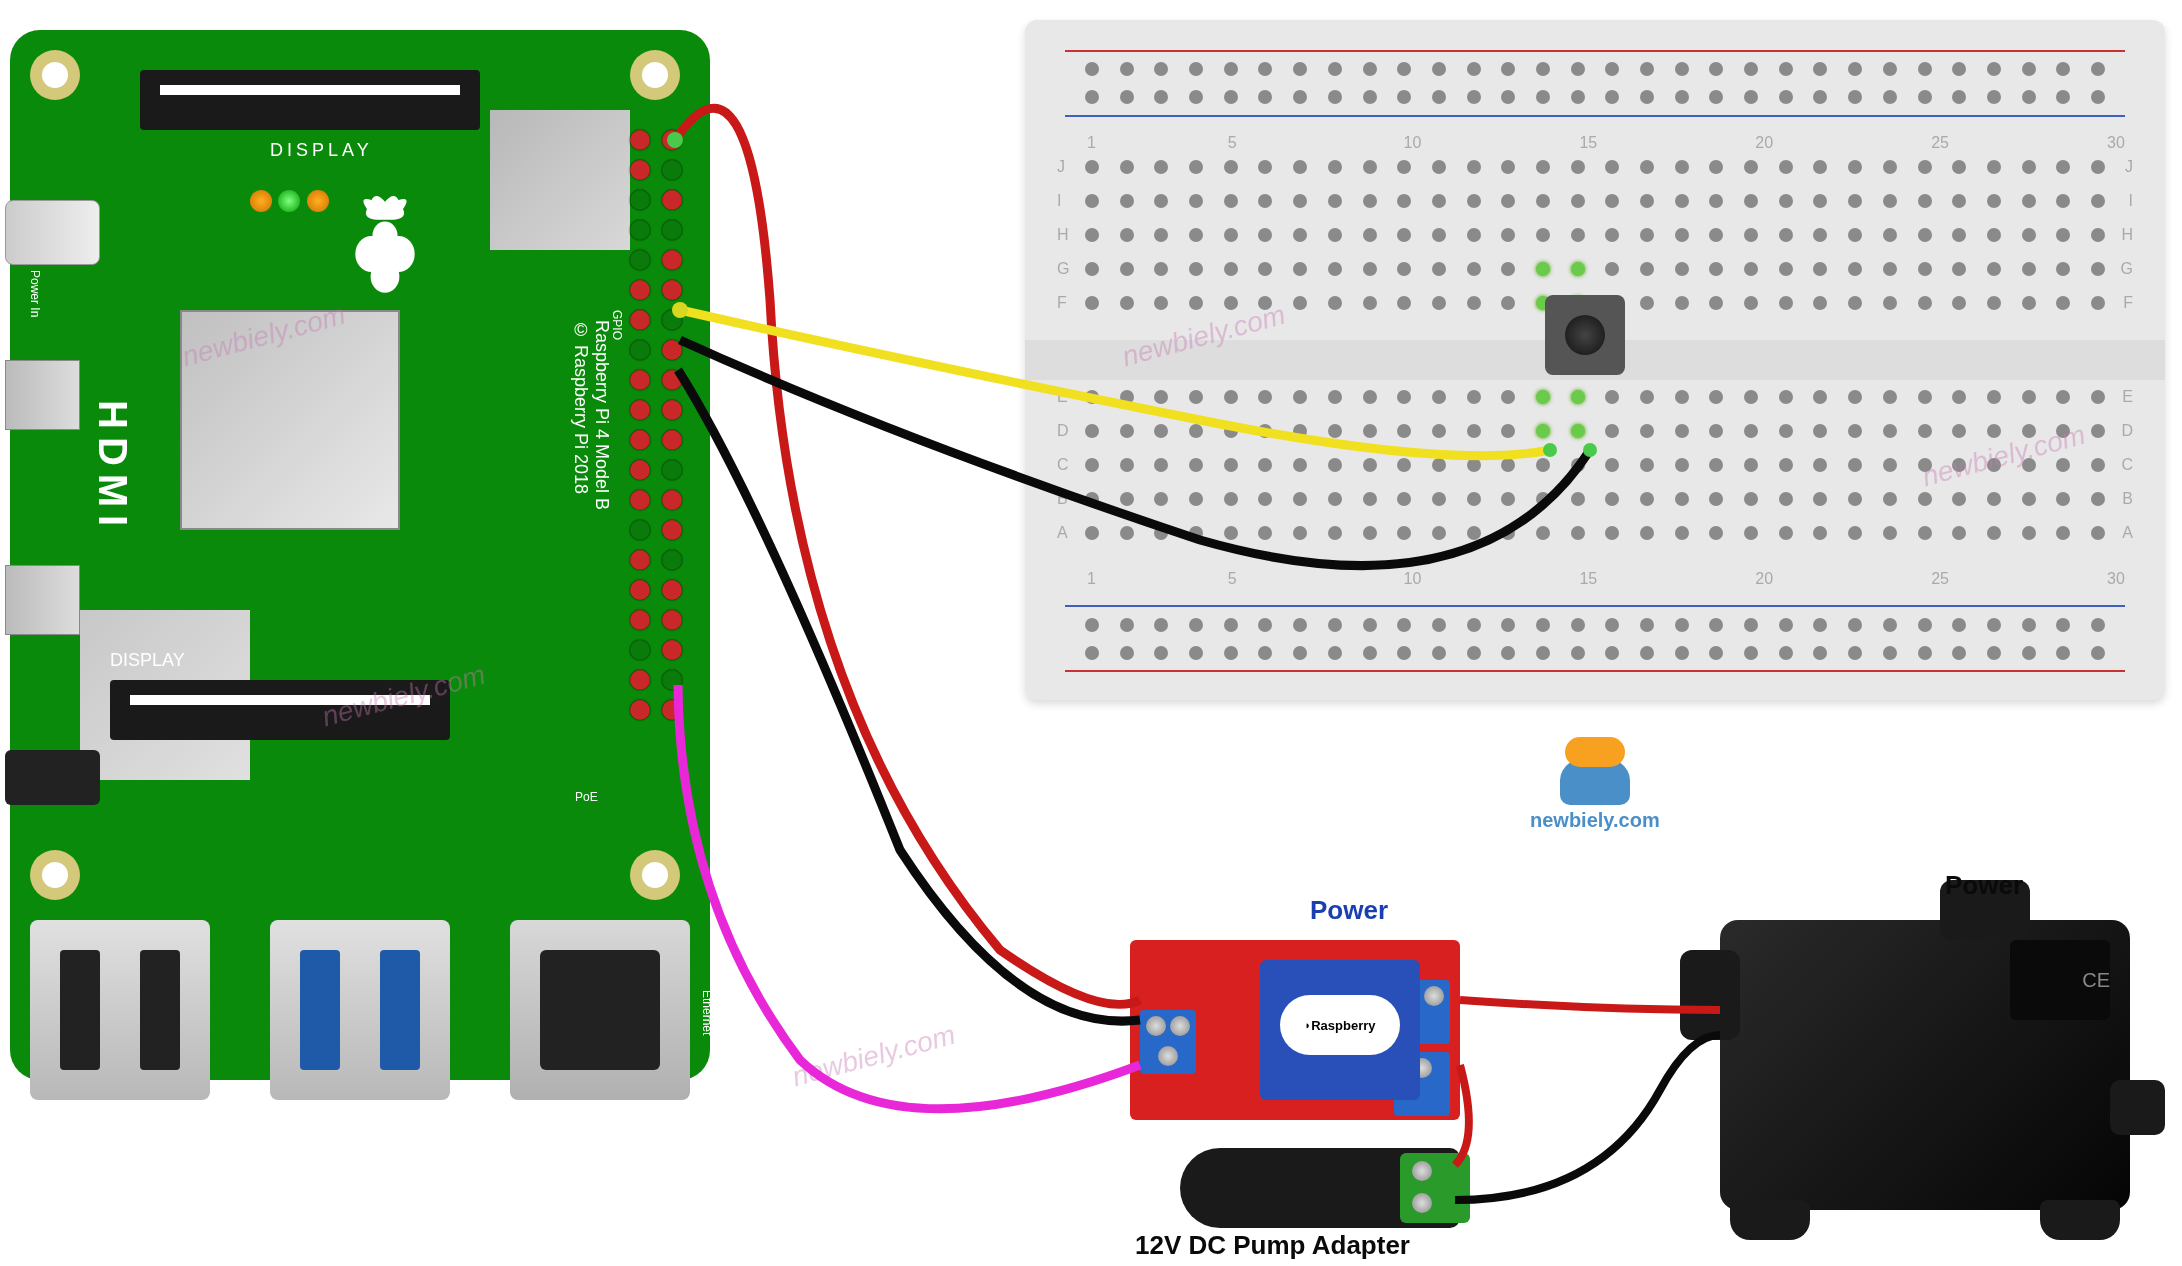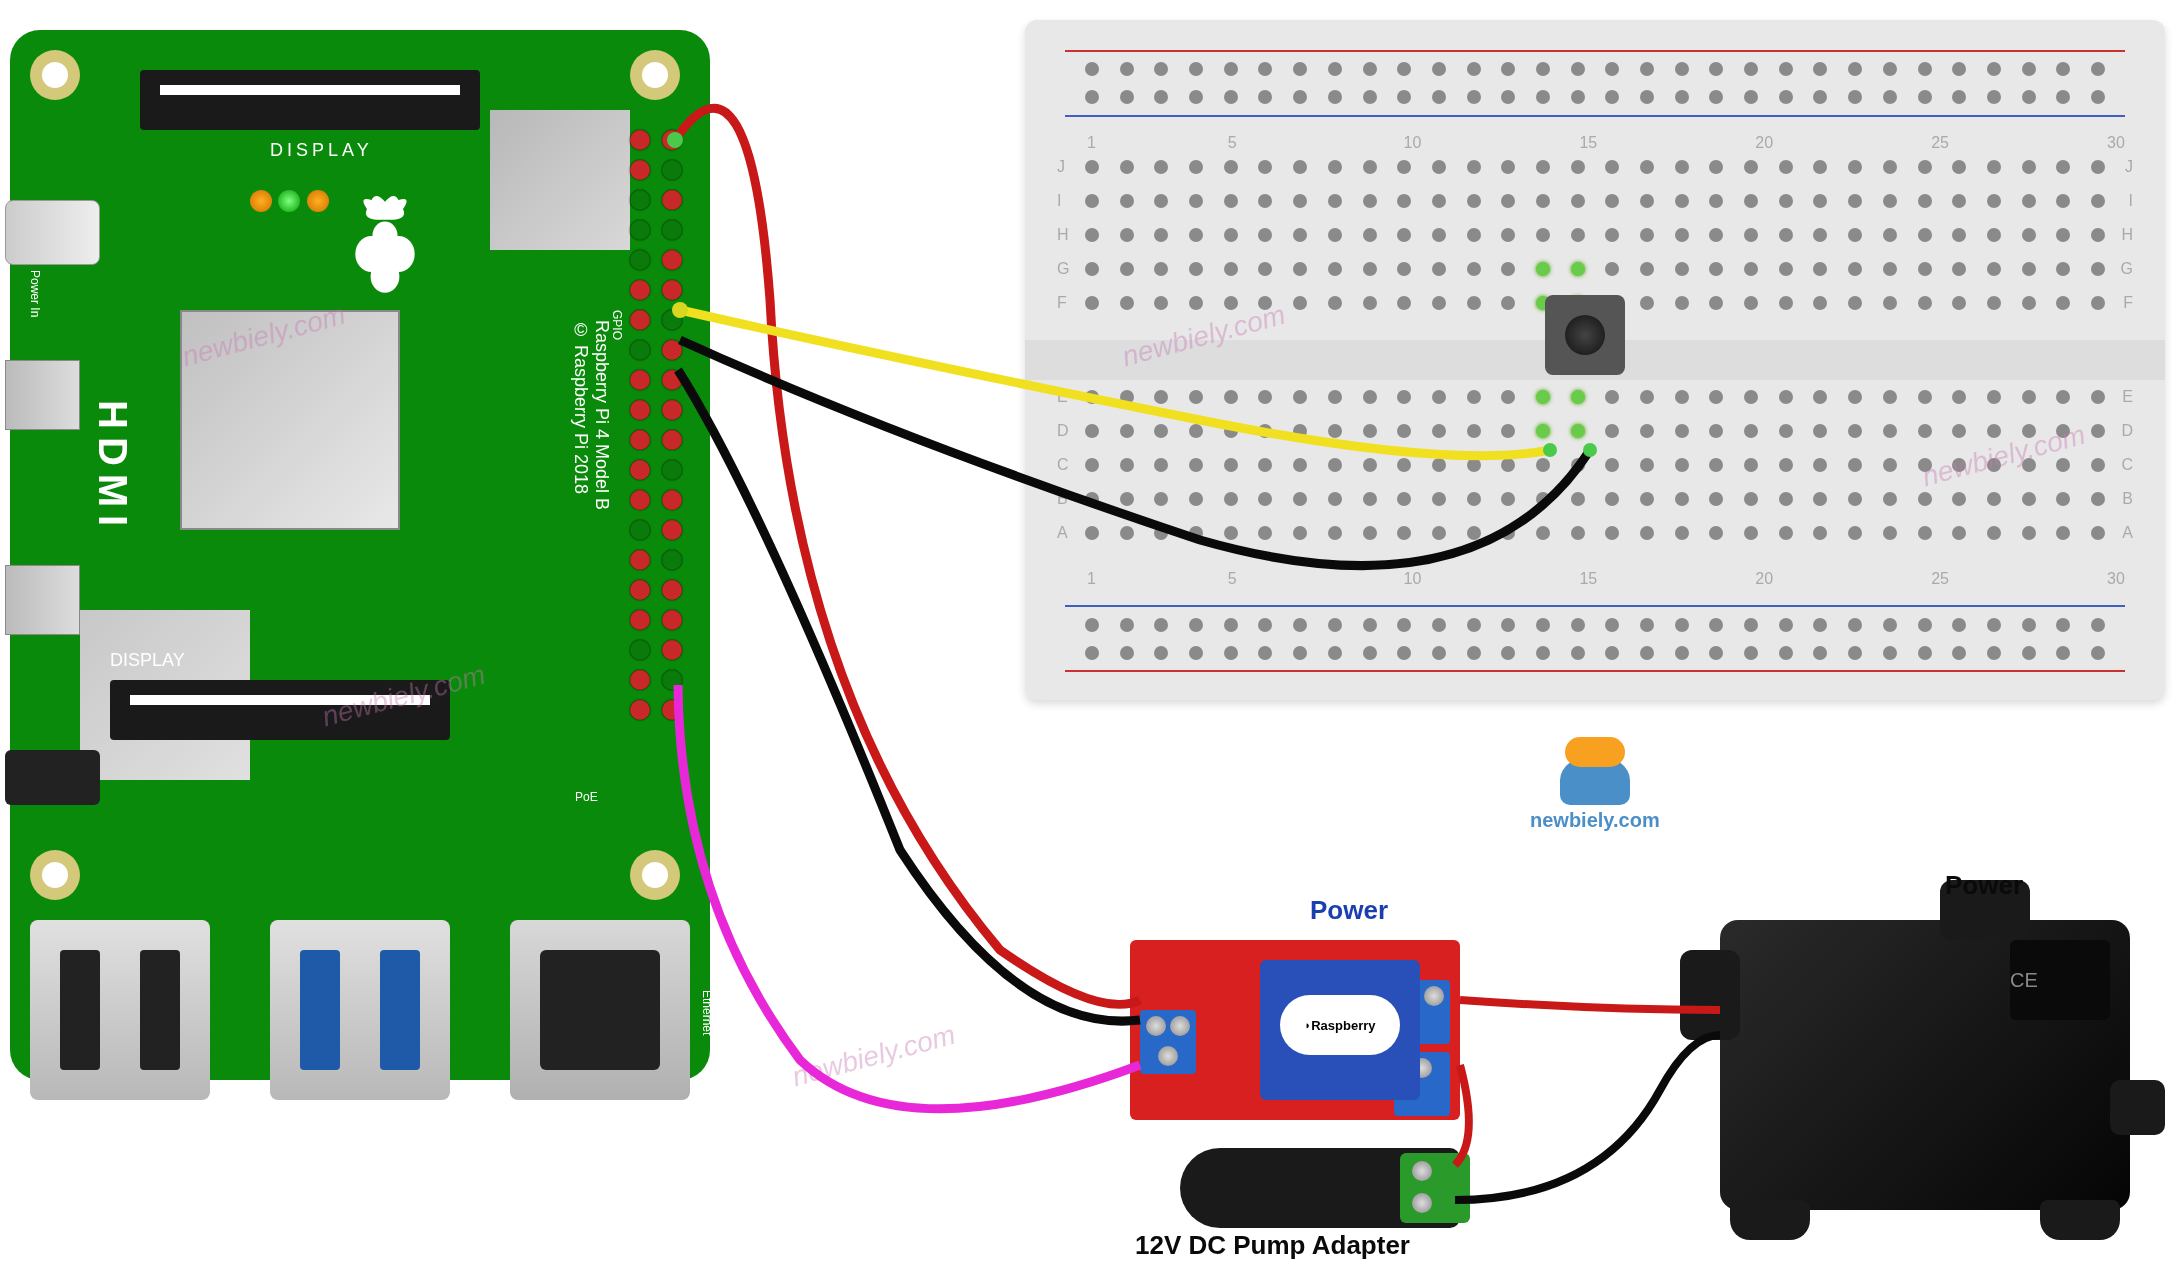--- a/index.html
+++ b/index.html
@@ -99,21 +99,21 @@
   
   .pump {
     position: absolute; left: 1720px; top: 920px; width: 410px; height: 290px;
     background: linear-gradient(135deg,#2a2a2a,#050505); border-radius: 18px;
   }
   .pump-out1 { position: absolute; left: -40px; top: 30px; width: 60px; height: 90px; background: #1a1a1a; border-radius: 12px; }
   .pump-out2 { position: absolute; right: 100px; top: -40px; width: 90px; height: 60px; background: #1a1a1a; border-radius: 12px; }
   .pump-out3 { position: absolute; right: -35px; top: 160px; width: 55px; height: 55px; background: #1a1a1a; border-radius: 10px; }
   .pump-foot { position: absolute; left: 10px; bottom: -30px; width: 80px; height: 40px; background: #1a1a1a; border-radius: 8px 8px 20px 20px; }
   .pump-foot.r { left: auto; right: 10px; }
-  .pump-label-area { position:absolute; right:20px; top:20px; width:100px; height:80px; background:#0a0a0a; border-radius:6px; display:flex; align-items:center; justify-content:flex-start; }
+  .pump-label-area { position:absolute; right:20px; top:20px; width:100px; height:80px; background:#0a0a0a; border-radius:6px; display:flex; align-items:center; justify-content:flex-end; }
   
   
   .lbl { position: absolute; font-weight: bold; font-size: 26px; }
   .lbl.relay-lbl { left: 1310px; top: 895px; color: #1a3fb0; }
   .lbl.pump-lbl { left: 1945px; top: 870px; color: #0a0a0a; }
   .lbl.dc-lbl { left: 1135px; top: 1230px; color: #0a0a0a; }
   
   
   .nb-logo { position: absolute; left: 1530px; top: 735px; text-align: center; }
   .nb-owl { width: 90px; height: 70px; margin: 0 auto; position: relative; }

